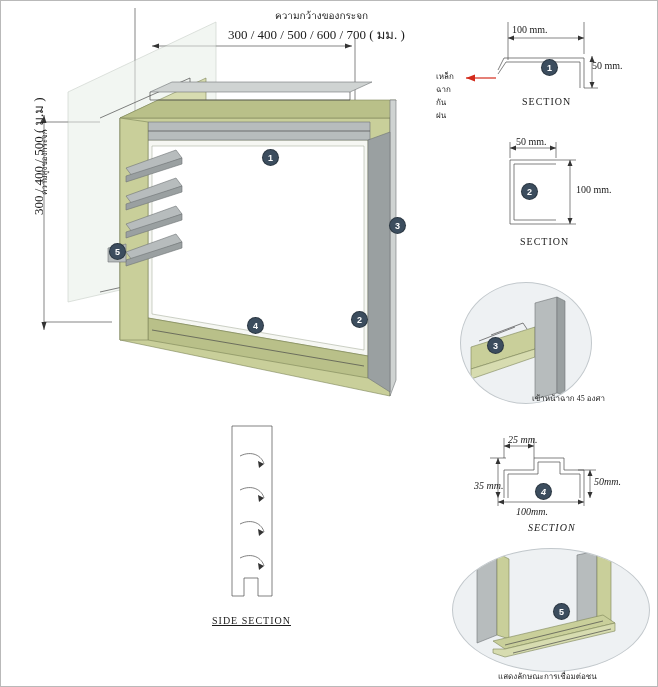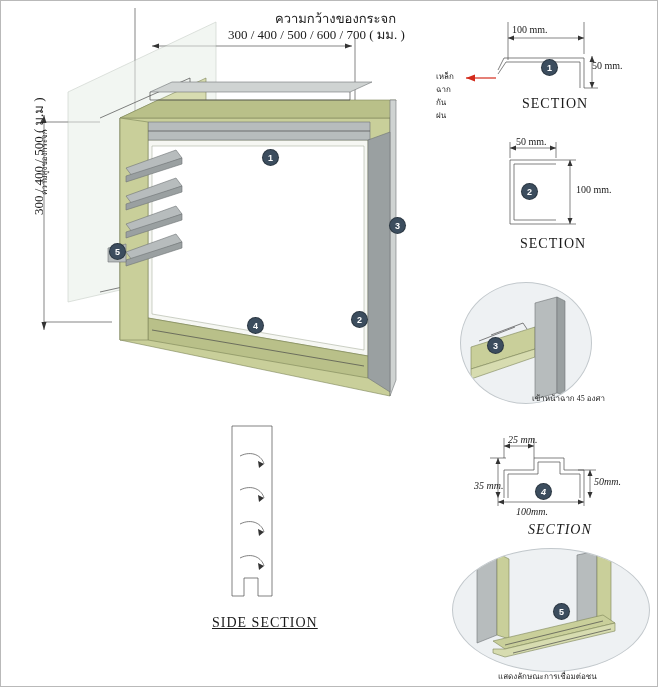--- a/index.html
+++ b/index.html
@@ -13,22 +13,22 @@
   }
   .frame{
     position:absolute;left:0;top:0;width:658px;height:687px;
     border:1px solid #b9b9b9;
     box-sizing:border-box;
   }
   .abs{position:absolute;}
   .txt{font-size:13px;line-height:1.1;white-space:nowrap;}
   .txt-sm{font-size:10px;}
   .thai{font-family:Liberation Serif, serif;font-size:8px;margin-left:24px;}
-  .thai-lg{font-family:"DejaVu Sans", sans-serif;font-size:13px;}
-  .section-label{font-size:14px;letter-spacing:1px;}
+  .thai-lg{font-family:"DejaVu Sans", sans-serif;font-size:10px;}
+  .section-label{font-size:10px;letter-spacing:1px;}
   .underline{text-decoration:underline;}
   .vert{
     transform-origin:0 0;
     transform:rotate(-90deg);
   }
   .bullet{
     width:15px;height:15px;border-radius:50%;
     background:#3c4d5e;color:#fff;
     font-family:"Liberation Sans", sans-serif;
     font-size:9px;font-weight:bold;

